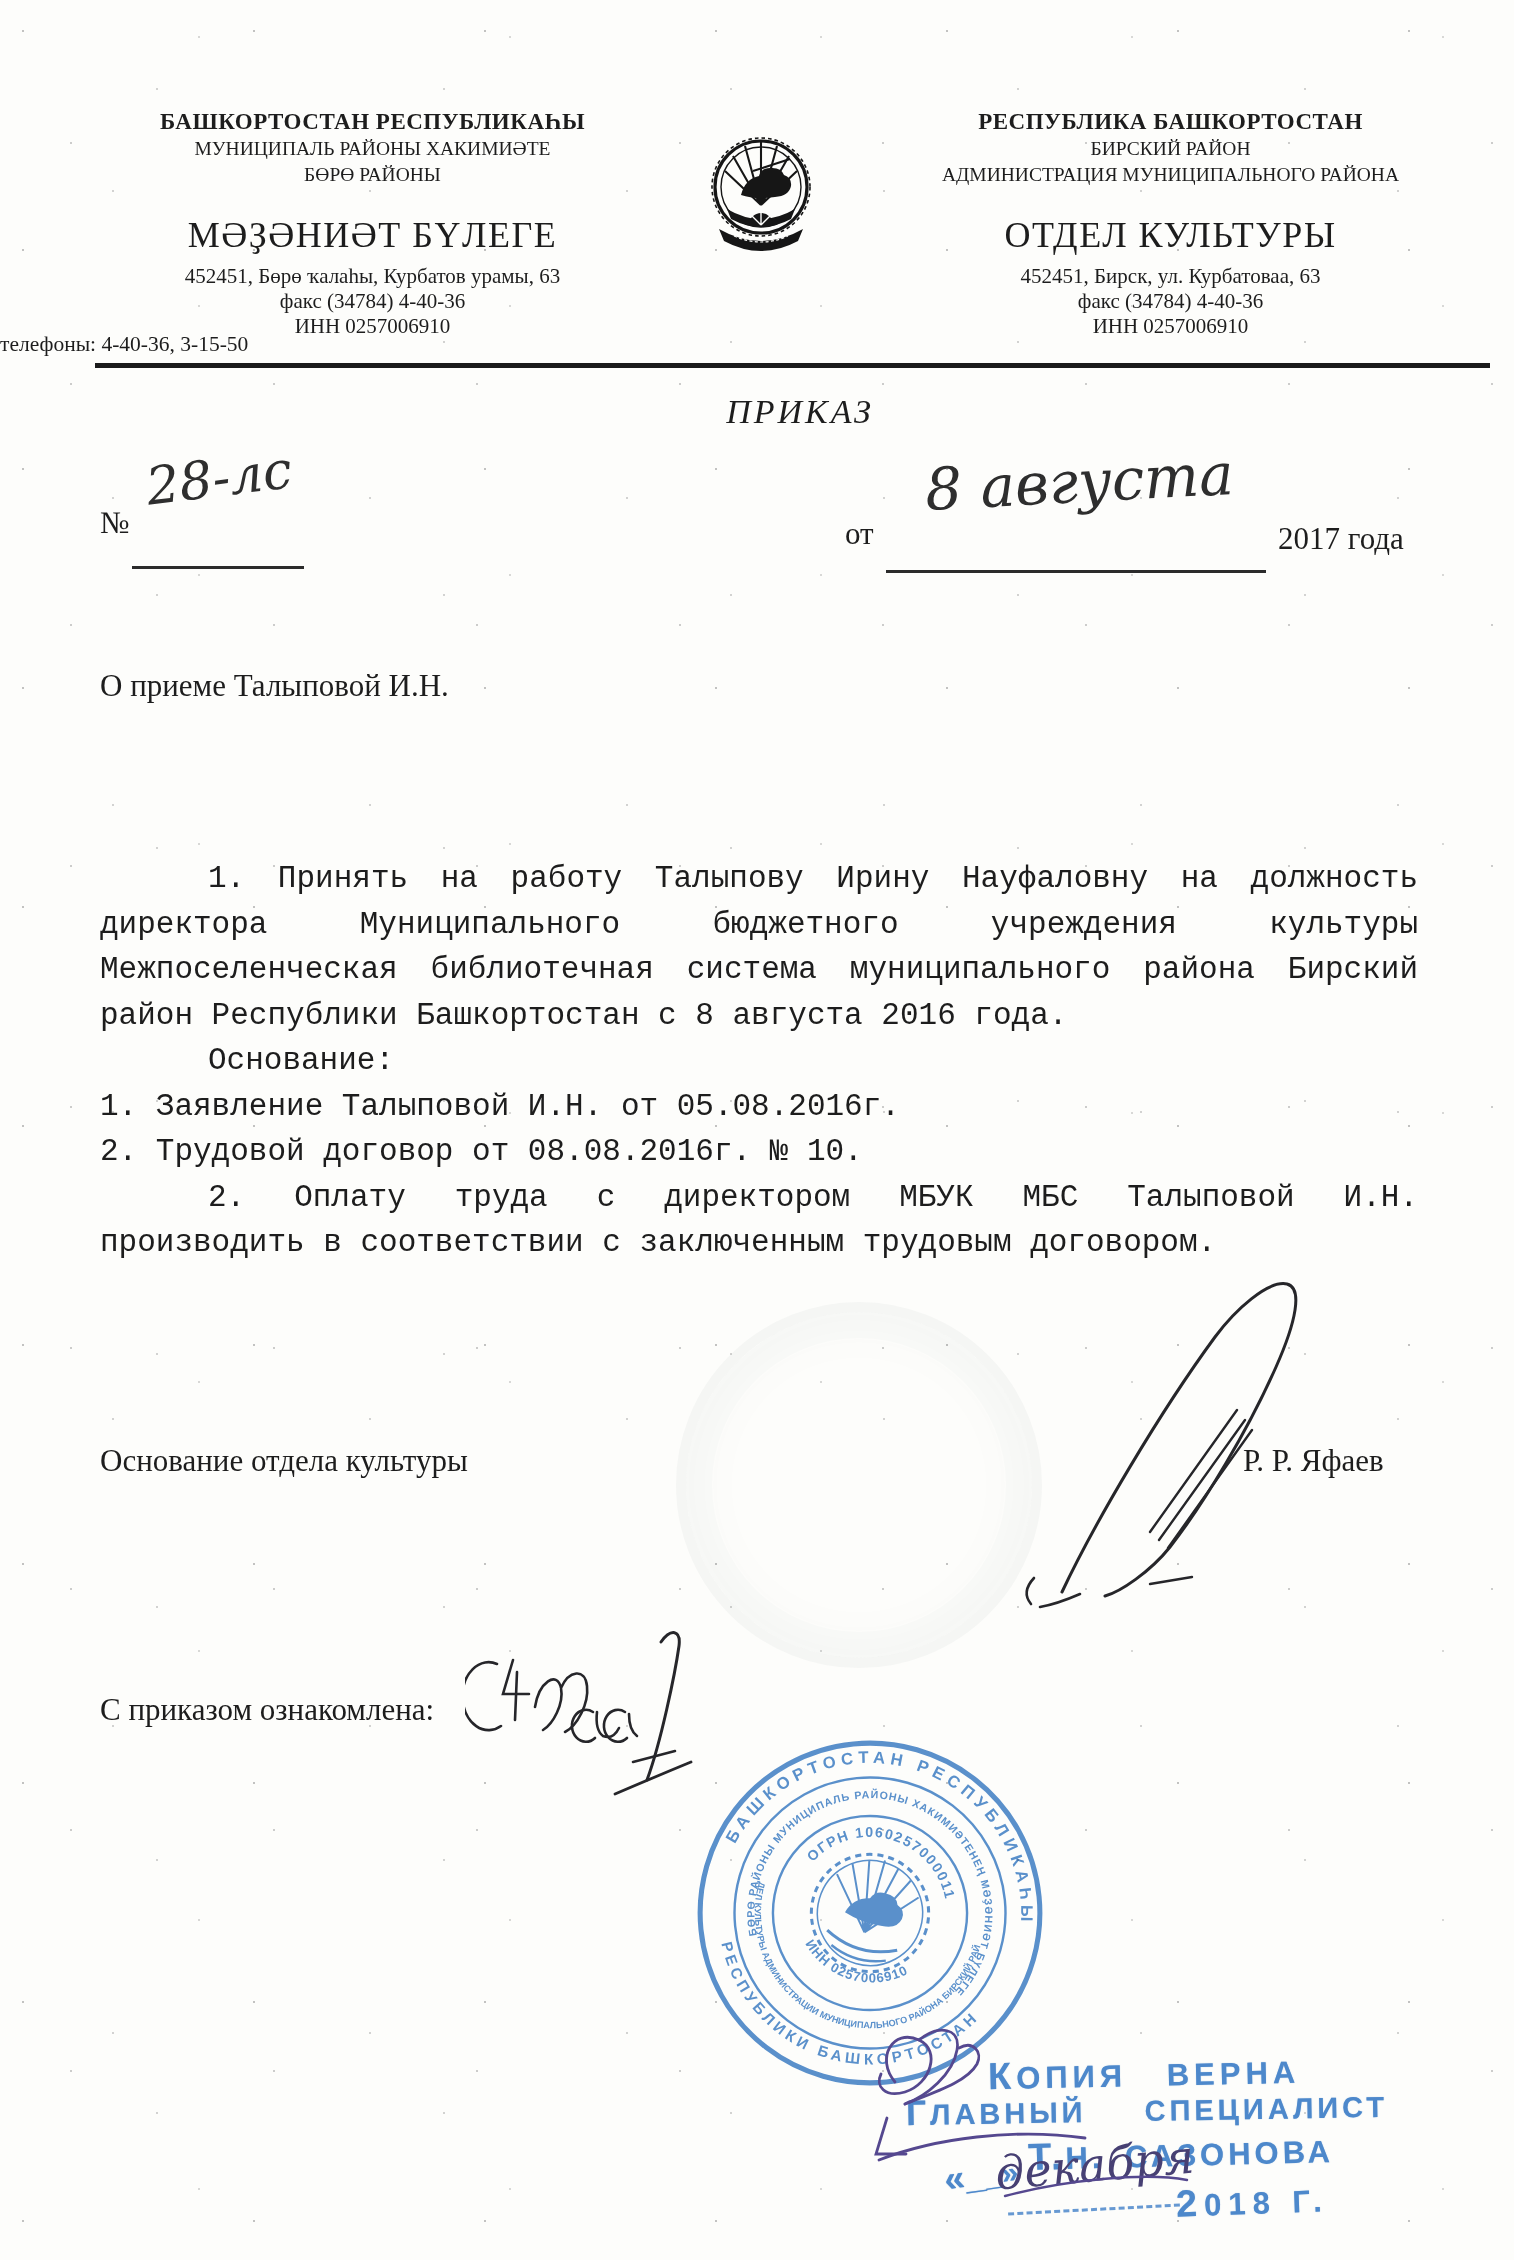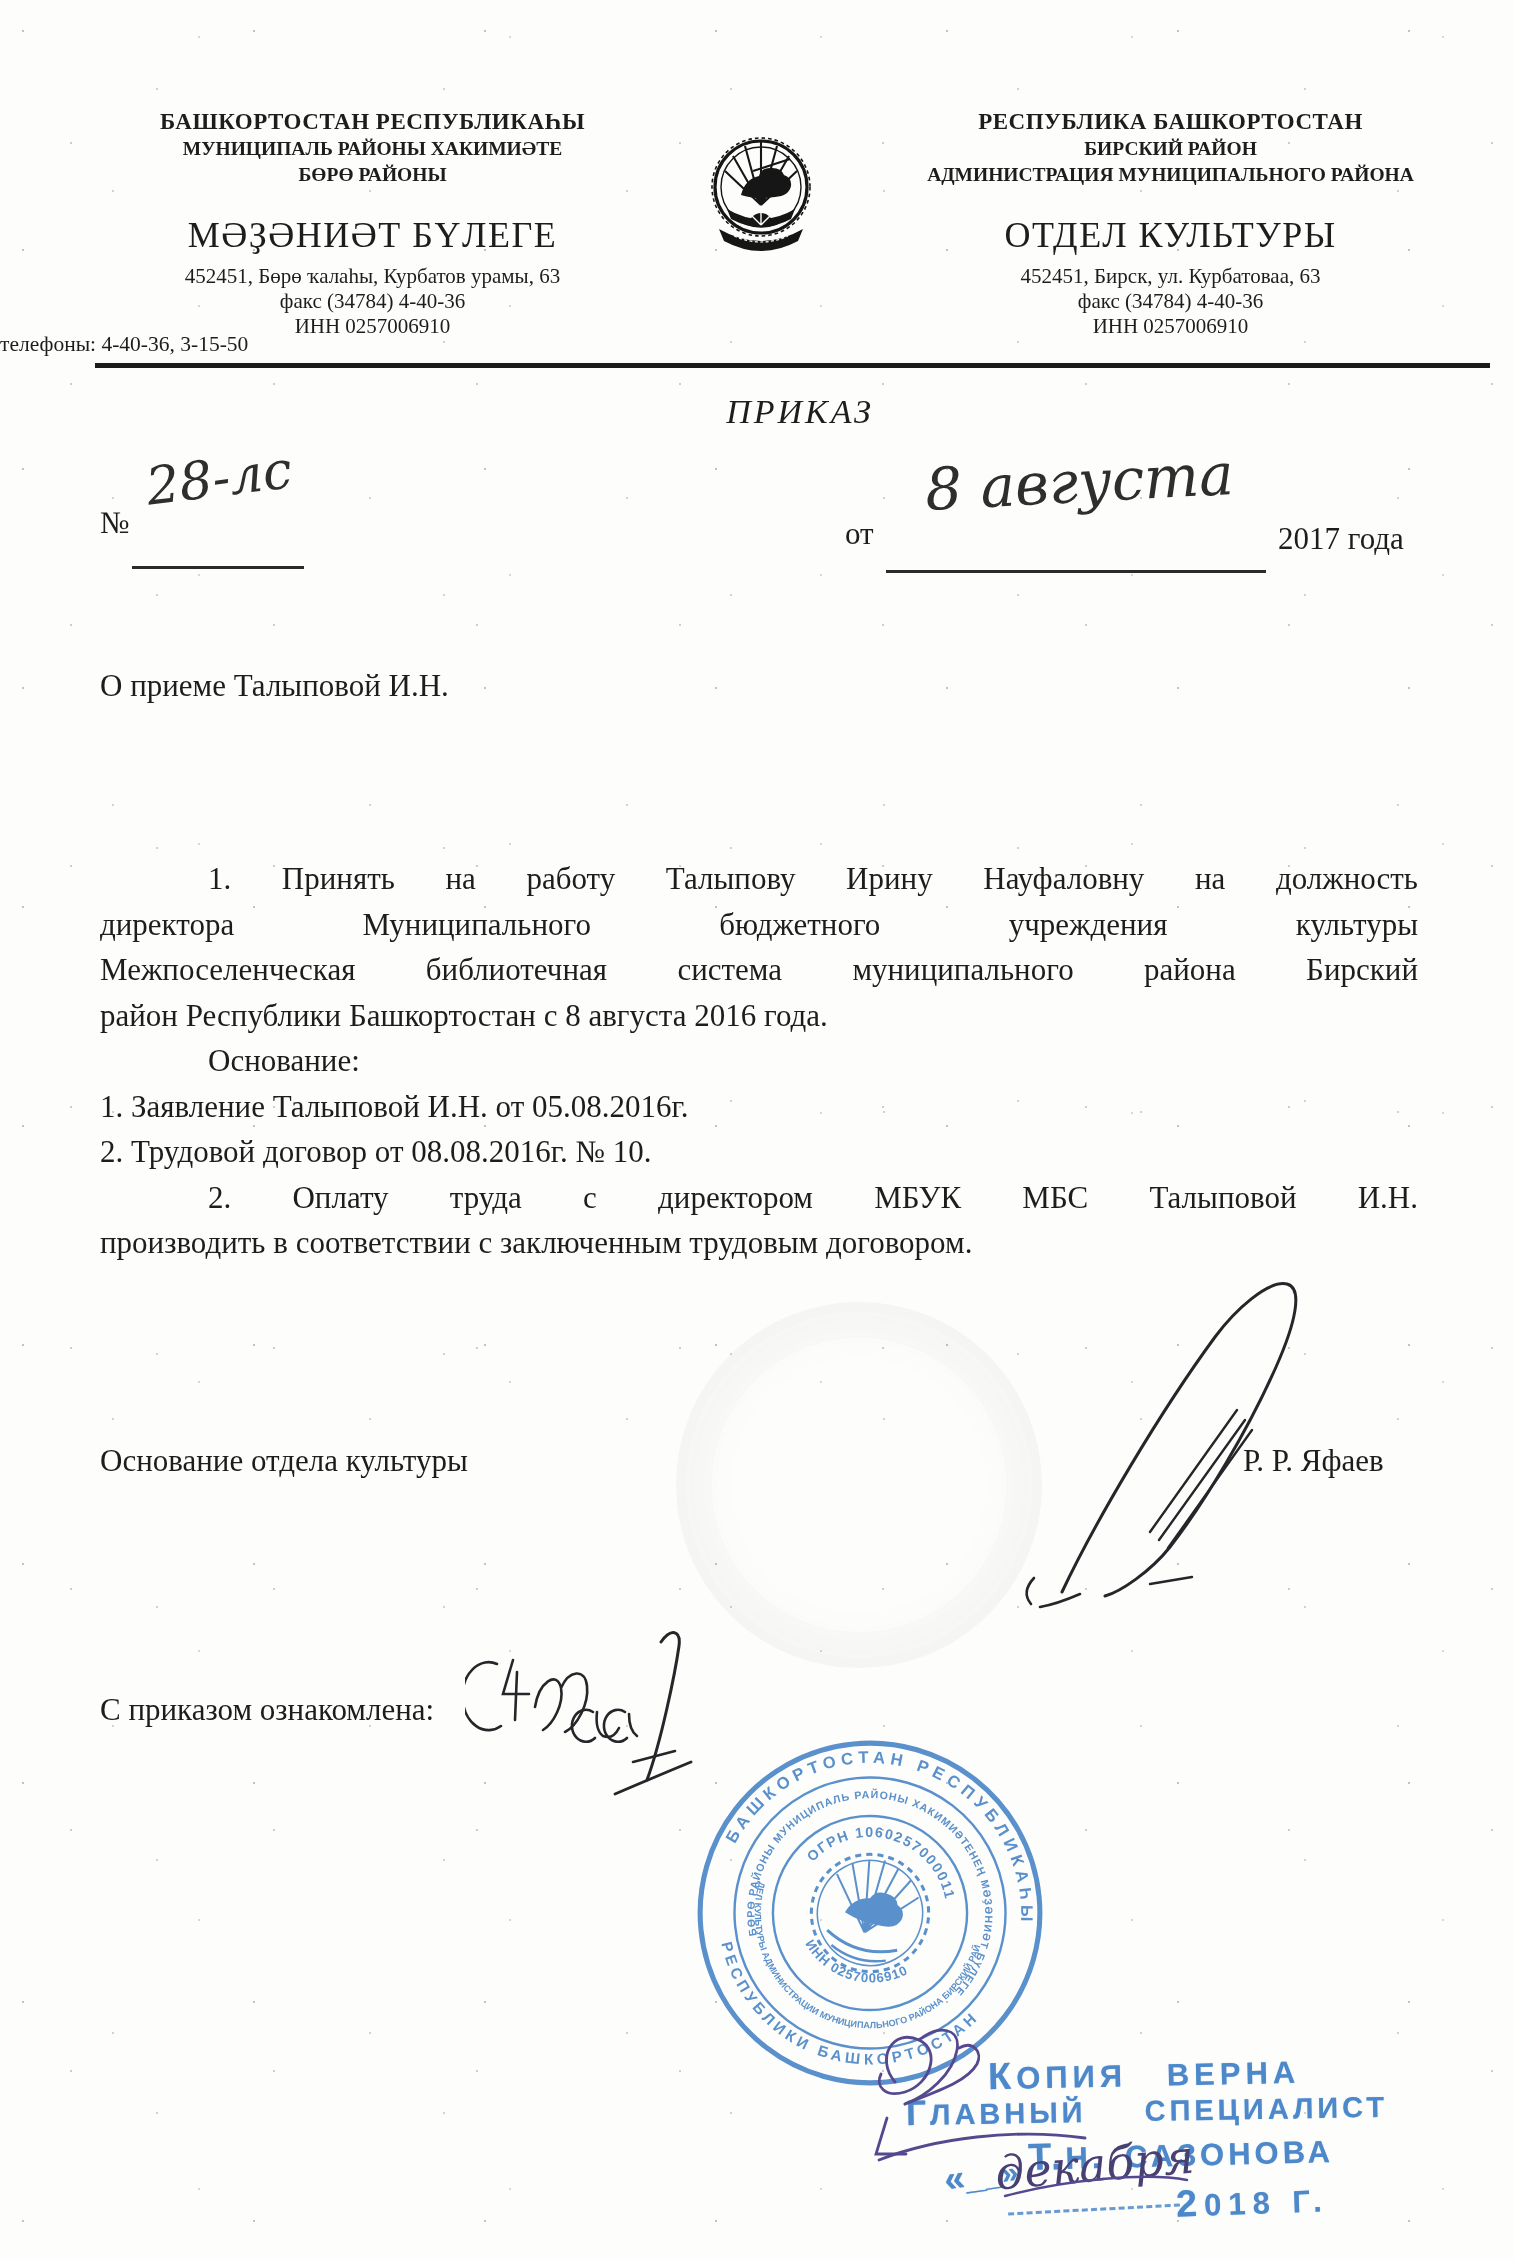--- a/index.html
+++ b/index.html
@@ -8,21 +8,21 @@
   .abs{position:absolute;}
   .speckle{position:absolute;inset:0;pointer-events:none;opacity:.5;background-image:
     radial-gradient(circle at 23px 31px, rgba(40,40,40,.55) 0 .8px, transparent 1.4px),
     radial-gradient(circle at 157px 89px, rgba(40,40,40,.4) 0 .7px, transparent 1.3px),
     radial-gradient(circle at 71px 143px, rgba(40,40,40,.45) 0 .8px, transparent 1.4px),
     radial-gradient(circle at 199px 37px, rgba(40,40,40,.35) 0 .7px, transparent 1.2px),
     radial-gradient(circle at 113px 191px, rgba(40,40,40,.4) 0 .8px, transparent 1.4px);
     background-size:231px 219px,287px 253px,203px 241px,311px 269px,257px 307px;}
   .hdr-block{text-align:center;}
   .hdr-b1{font-size:23px;font-weight:bold;letter-spacing:.5px;line-height:28px;}
-  .hdr-b2{font-size:19.5px;font-weight:bold;line-height:26px;}
+  .hdr-b2{font-size:19.5px;font-weight:normal;line-height:26px;}
   .org{font-size:36px;letter-spacing:1.5px;margin-top:27px;line-height:40px;}
   .addr{font-size:21px;line-height:25px;margin-top:9px;}
   .rule{height:5px;background:#1b1b1b;}
   .phones{font-size:21.5px;text-align:left;}
   .title{font-size:34px;letter-spacing:3px;text-align:center;}
   .fld{font-size:31px;}
   .uline{height:2.5px;background:#2b2b2b;}
   .hw{font-family:"DejaVu Serif",serif;font-style:italic;color:#2e2e2e;}
   .body-line{font-size:31px;line-height:45.5px;}
   .just{text-align:justify;text-align-last:justify;}
@@ -93,21 +93,21 @@
   <div class="abs uline" style="left:132px;top:566px;width:172px;"></div>
   <div class="abs hw" style="left:146px;top:448px;font-size:52px;transform:rotate(-7deg);">28-лс</div>
 
   <div class="abs fld" style="left:845px;top:516px;">от</div>
   <div class="abs uline" style="left:886px;top:570px;width:380px;"></div>
   <div class="abs hw" style="left:925px;top:448px;font-size:58px;transform:rotate(-3deg);">8 августа</div>
   <div class="abs fld" style="left:1278px;top:521px;">2017 года</div>
 
   <div class="abs" style="left:100px;top:668px;font-size:31px;">О приеме Талыповой И.Н.</div>
 
-  <div class="abs" style="left:100px;top:856px;width:1318px;">
+  <div class="abs" style="left:100px;top:856px;width:1318px;font-family:Liberation Mono, monospace;">
     <div class="body-line ind just">1. Принять на работу Талыпову Ирину Науфаловну на должность</div>
     <div class="body-line just">директора Муниципального бюджетного учреждения культуры</div>
     <div class="body-line just">Межпоселенческая библиотечная система муниципального района Бирский</div>
     <div class="body-line">район Республики Башкортостан с 8 августа 2016 года.</div>
     <div class="body-line ind">Основание:</div>
     <div class="body-line">1. Заявление Талыповой И.Н. от 05.08.2016г.</div>
     <div class="body-line">2. Трудовой договор от 08.08.2016г. № 10.</div>
     <div class="body-line ind just">2. Оплату труда с директором МБУК МБС Талыповой И.Н.</div>
     <div class="body-line">производить в соответствии с заключенным трудовым договором.</div>
   </div>

